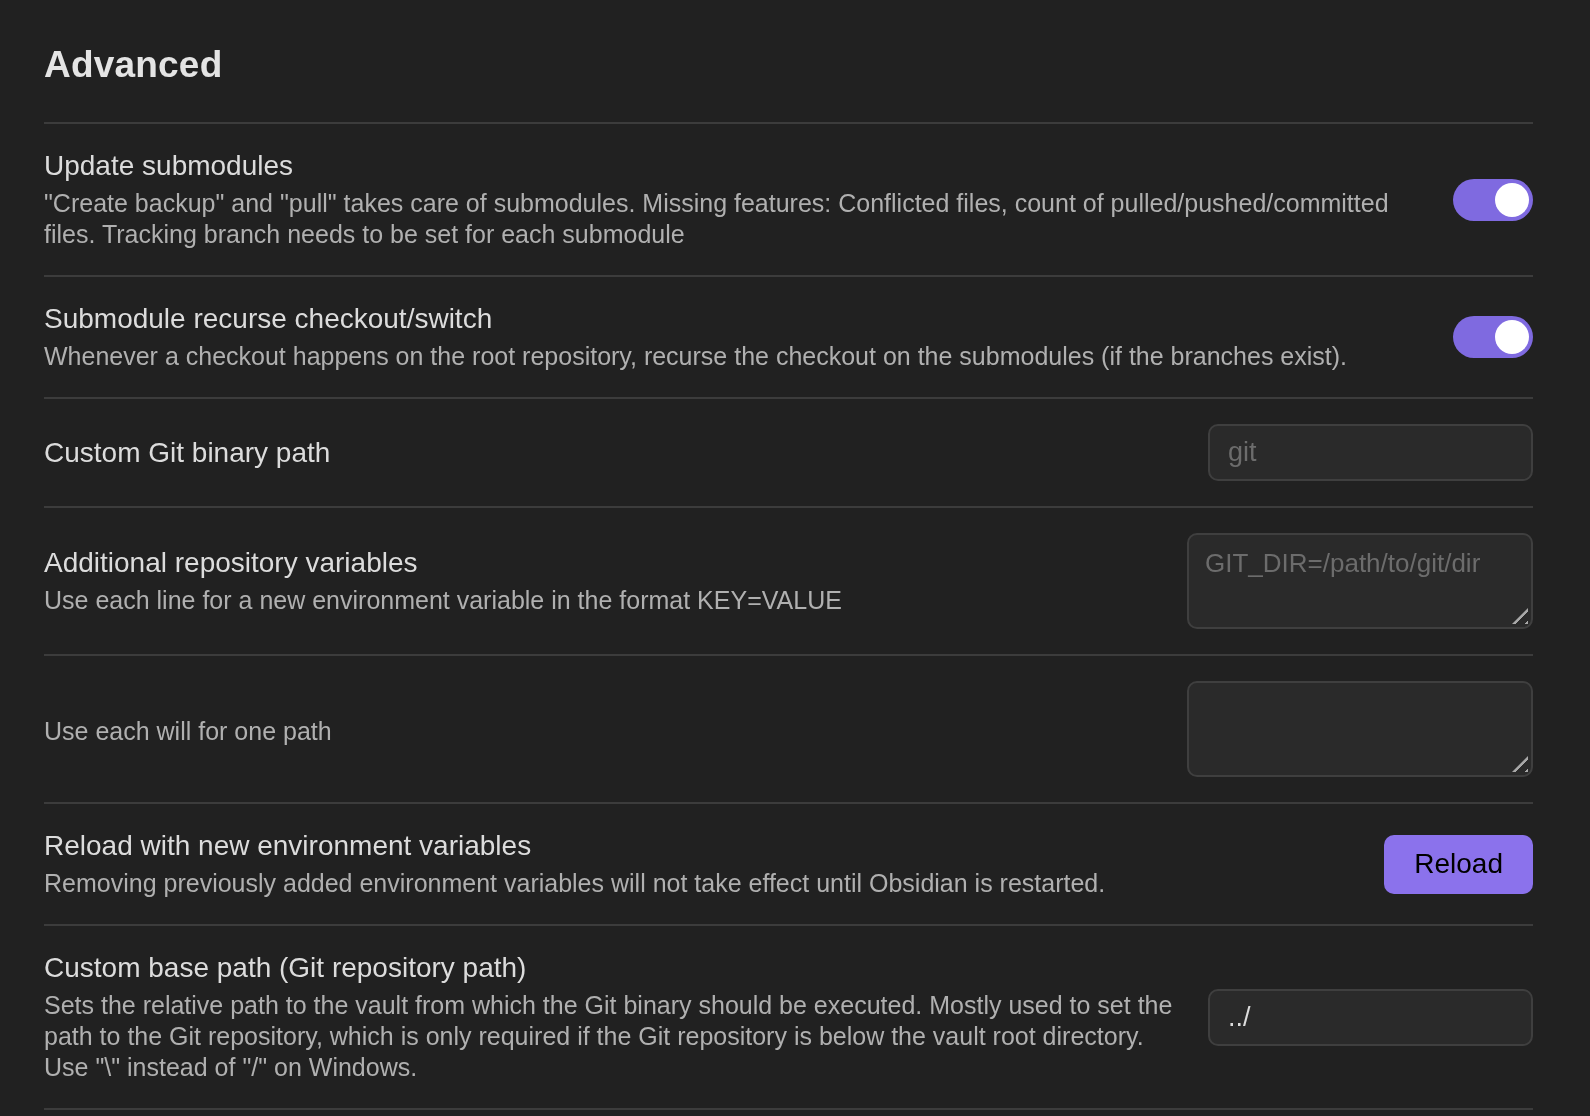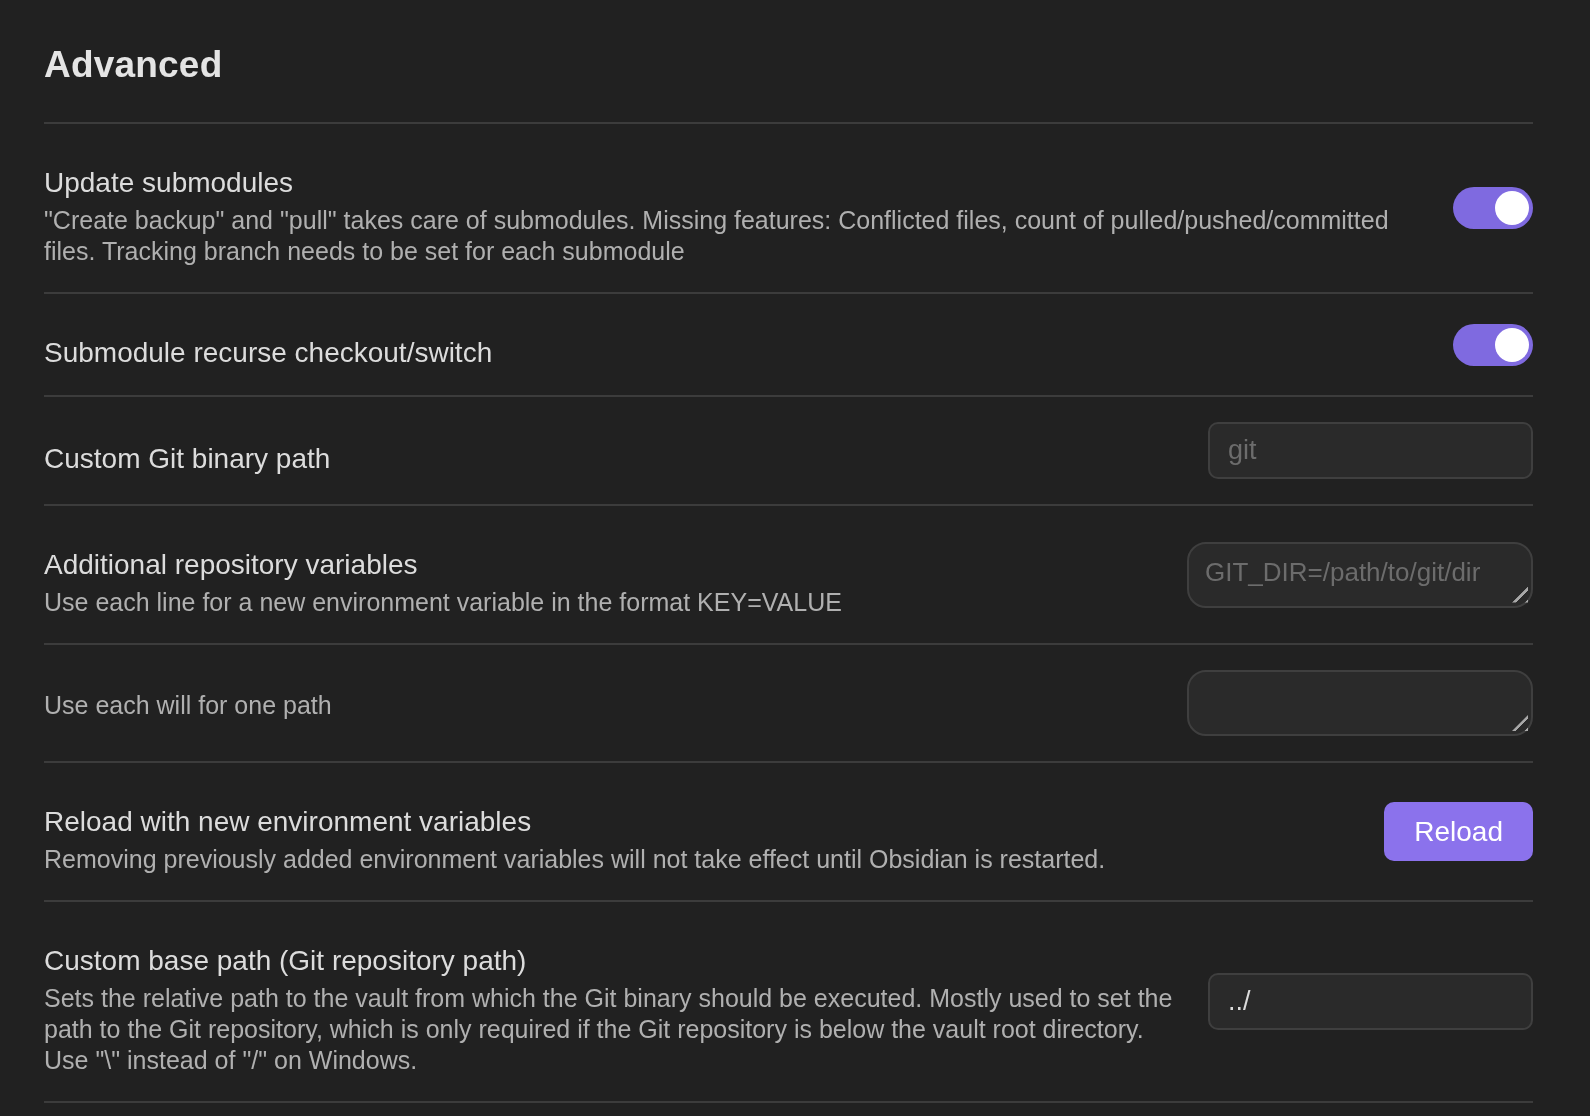--- a/index.html
+++ b/index.html
@@ -38,21 +38,20 @@
     gap:20px;
     border-top:2px solid var(--divider);
     padding:25px 0;
   }
   .setting-item.end-rule{padding:0;height:0;}
   .setting-info{flex:1 1 auto;min-width:0;}
   .setting-name{
     font-size:28px;
     line-height:34px;
     color:var(--text-normal);
-    margin-top:17px;
   }
   .setting-desc{
     margin-top:5px;
     font-size:25px;
     line-height:31px;
     color:var(--text-muted);
   }
   .setting-control{flex:0 0 auto;display:flex;align-items:center;}
   
   .toggle{
@@ -83,24 +82,24 @@
     font-size:27px;
     font-family:"Liberation Sans", sans-serif;
     color:var(--text-normal);
     outline:none;
   }
   .text-input::placeholder{color:var(--text-faint);}
   
   .textarea-wrap{position:relative;}
   .text-area{
     display:block;
-    width:346px;height:66px;
+    width:346px;height:96px;
     background:var(--field-bg);
     border:2px solid var(--field-border);
-    border-radius:19px;
+    border-radius:10px;
     padding:12px 16px;
     font-size:26px;
     line-height:32px;
     font-family:"Liberation Sans", sans-serif;
     color:var(--text-normal);
     resize:none;
     outline:none;
     overflow:hidden;
   }
   .text-area::placeholder{color:var(--text-faint);}
@@ -111,21 +110,21 @@
     background:repeating-linear-gradient(135deg,
       transparent 0 4px, #a8a8a8 4px 7px,
       transparent 7px 11px, #a8a8a8 11px 14px,
       transparent 14px 16px);
     clip-path:polygon(100% 0, 0 100%, 100% 100%);
     cursor:nwse-resize;
   }
   
   .mod-cta{
     background:var(--accent-button);
-    color:#ffffff;
+    color:#000000;
     border:none;
     border-radius:10px;
     height:59px;
     padding:0 30px;
     font-size:28px;
     font-family:"Liberation Sans", sans-serif;
     cursor:pointer;
   }
 </style>
 </head>
@@ -143,20 +142,21 @@
     <div class="setting-control">
       <div class="toggle on">
         <div class="toggle-knob"></div>
       </div>
     </div>
   </div>
 
   <div class="setting-item">
     <div class="setting-info">
       <div class="setting-name">Submodule recurse checkout/switch</div>
+      <div class="setting-desc">Whenever a checkout happens on the root repository, recurse the checkout on the submodules (if the branches exist).</div>
     </div>
     <div class="setting-control">
       <div class="toggle on">
         <div class="toggle-knob"></div>
       </div>
     </div>
   </div>
 
   <div class="setting-item">
     <div class="setting-info">

